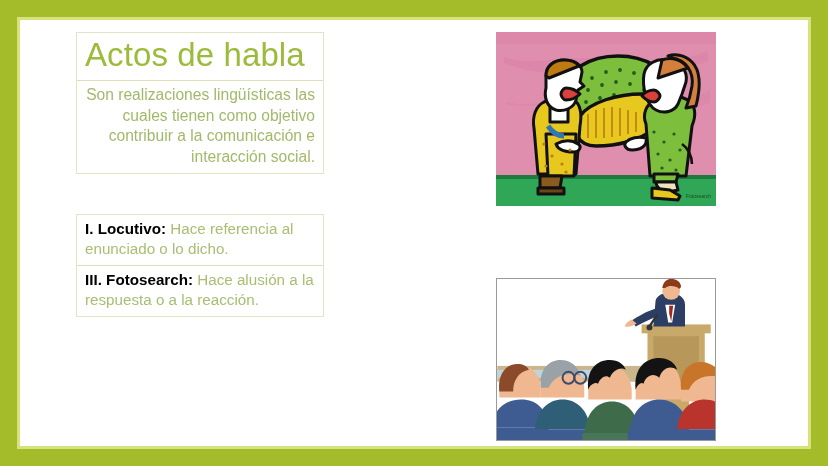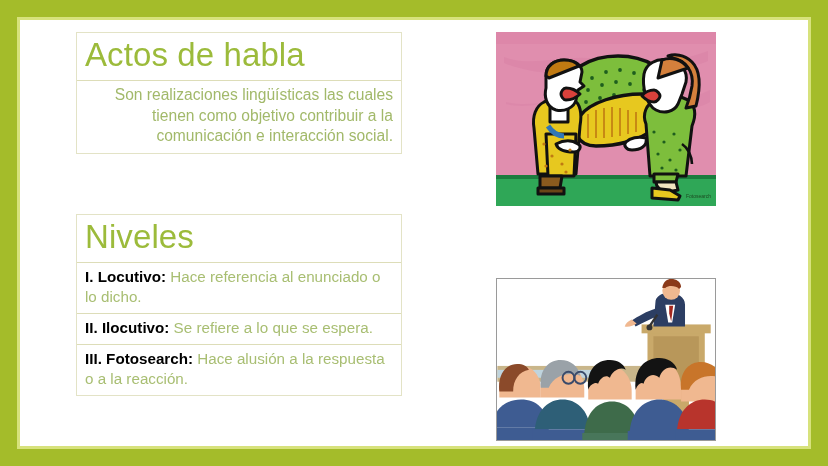--- a/index.html
+++ b/index.html
@@ -28,21 +28,21 @@
   .canvas{
     position:absolute;
     left:20px;top:20px;right:20px;bottom:20px;
     background:#ffffff;
   }
 
   
   .tbox{
     position:absolute;
     left:76px;
-    width:326px;
+    width:248px;
     border:1px solid #E3E3C6;
     box-sizing:border-box;
     background:#ffffff;
   }
   #box-actos{ top:32px; }
   #box-niveles{ top:214px; }
 
   .tbox .cell{
     padding:4px 8px 6px 8px;
     box-sizing:border-box;
@@ -113,31 +113,25 @@
   <div class="tbox" id="box-actos">
     <div class="cell title-cell">
       <div class="title-text">Actos de habla</div>
     </div>
     <div class="cell">
       <div class="body-text">Son realizaciones lingüísticas las cuales tienen como objetivo contribuir a la comunicación e interacción social.</div>
     </div>
   </div>
 
   <div class="tbox" id="box-niveles">
-    <div class="cell title-cell">
-      <div class="title-text" id="title-niveles">Niveles</div>
-    </div>
 
     <div class="cell">
       <div class="lvl-text"><b>I. Locutivo:</b><span> Hace referencia al enunciado o lo dicho.</span></div>
     </div>
 
-    <div class="cell">
-      <div class="lvl-text"><b>II. Ilocutivo:</b><span> Se refiere a lo que se espera.</span></div>
-    </div>
 
     <div class="cell">
       <div class="lvl-text"><b>III. Fotosearch:</b><span> Hace alusión a la respuesta o a la reacción.</span></div>
     </div>
   </div>
 
   <div class="pic" id="pic-conversation">
     <svg viewBox="0 0 220 174" xmlns="http://www.w3.org/2000/svg">
       <rect x="0" y="0" width="220" height="174" fill="#E08EAE"></rect>
       <path d="M0 0h220v12H0z" fill="#D97FA3" opacity=".5"></path>

